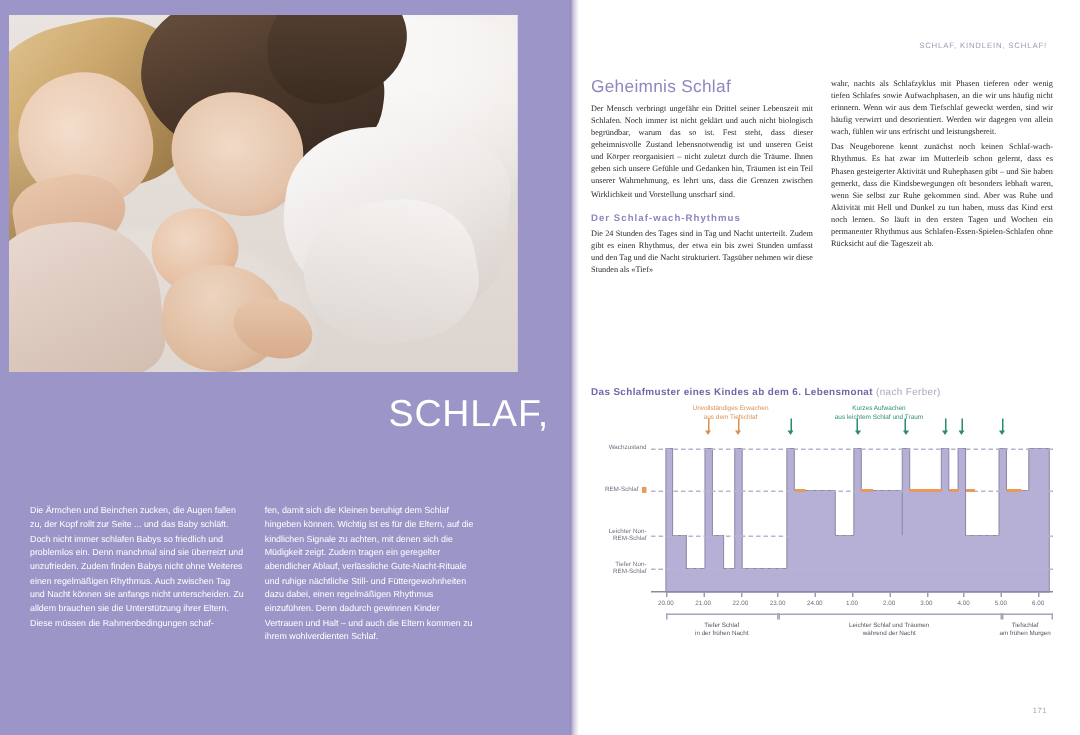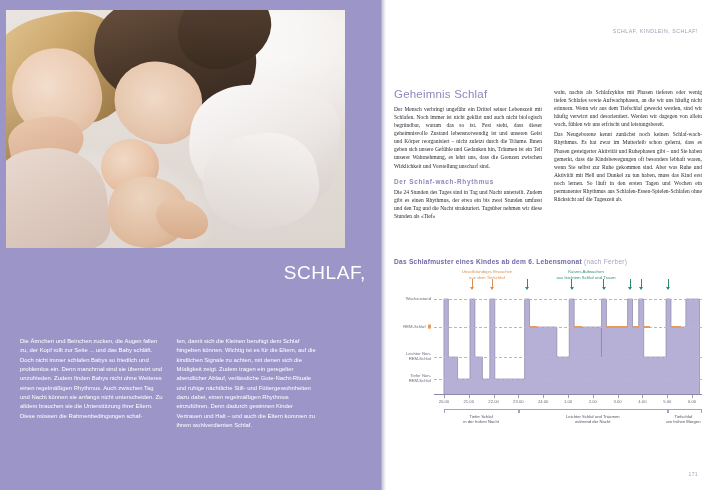--- a/index.html
+++ b/index.html
@@ -76,21 +76,21 @@
   #baby-arm{left:44%;top:80%;width:16%;height:16%;
     background:linear-gradient(160deg,#f2d2b6,#dfae8a);
     border-radius:50%;transform:rotate(20deg);}
   #photo-shade{left:0;top:0;width:100%;height:100%;
     background:linear-gradient(180deg,rgba(255,255,255,.10),rgba(120,100,90,.10));}
 
   #left-title{
     position:absolute;left:0;right:14px;top:262px;
     text-align:right;
     color:#ffffff;
-    font-size:19px;line-height:1.14;
+    font-size:25px;line-height:1.14;
     font-weight:400;letter-spacing:.6px;
   }
   #left-title .tl{display:block;}
   #left-cols{
     position:absolute;left:20px;top:337px;width:300px;
     display:flex;gap:13px;
   }
   #left-cols .col{
     width:144px;color:#ffffff;font-size:5.9px;line-height:1.58;
     text-align:left;
@@ -104,21 +104,21 @@
 
   
   #right-page{
     position:relative;flex:1 1 auto;height:490px;background:#ffffff;
   }
   #running-head{
     position:absolute;right:22px;top:28px;
     color:#9aa0b4;font-size:5.2px;letter-spacing:.55px;
   }
   #rp-body{
-    position:absolute;left:8px;right:18px;top:52px;margin-top:36px;
+    position:absolute;left:8px;right:18px;top:52px;
   }
   h2#sec-title{
     margin:0 0 5px 0;color:#8e87bd;font-size:11.5px;font-weight:400;
     letter-spacing:.2px;
   }
   h3.sub{
     margin:8px 0 3px 0;color:#8e87bd;font-size:6.4px;font-weight:700;
     letter-spacing:.7px;
   }
   #cols{display:flex;gap:12px;}

